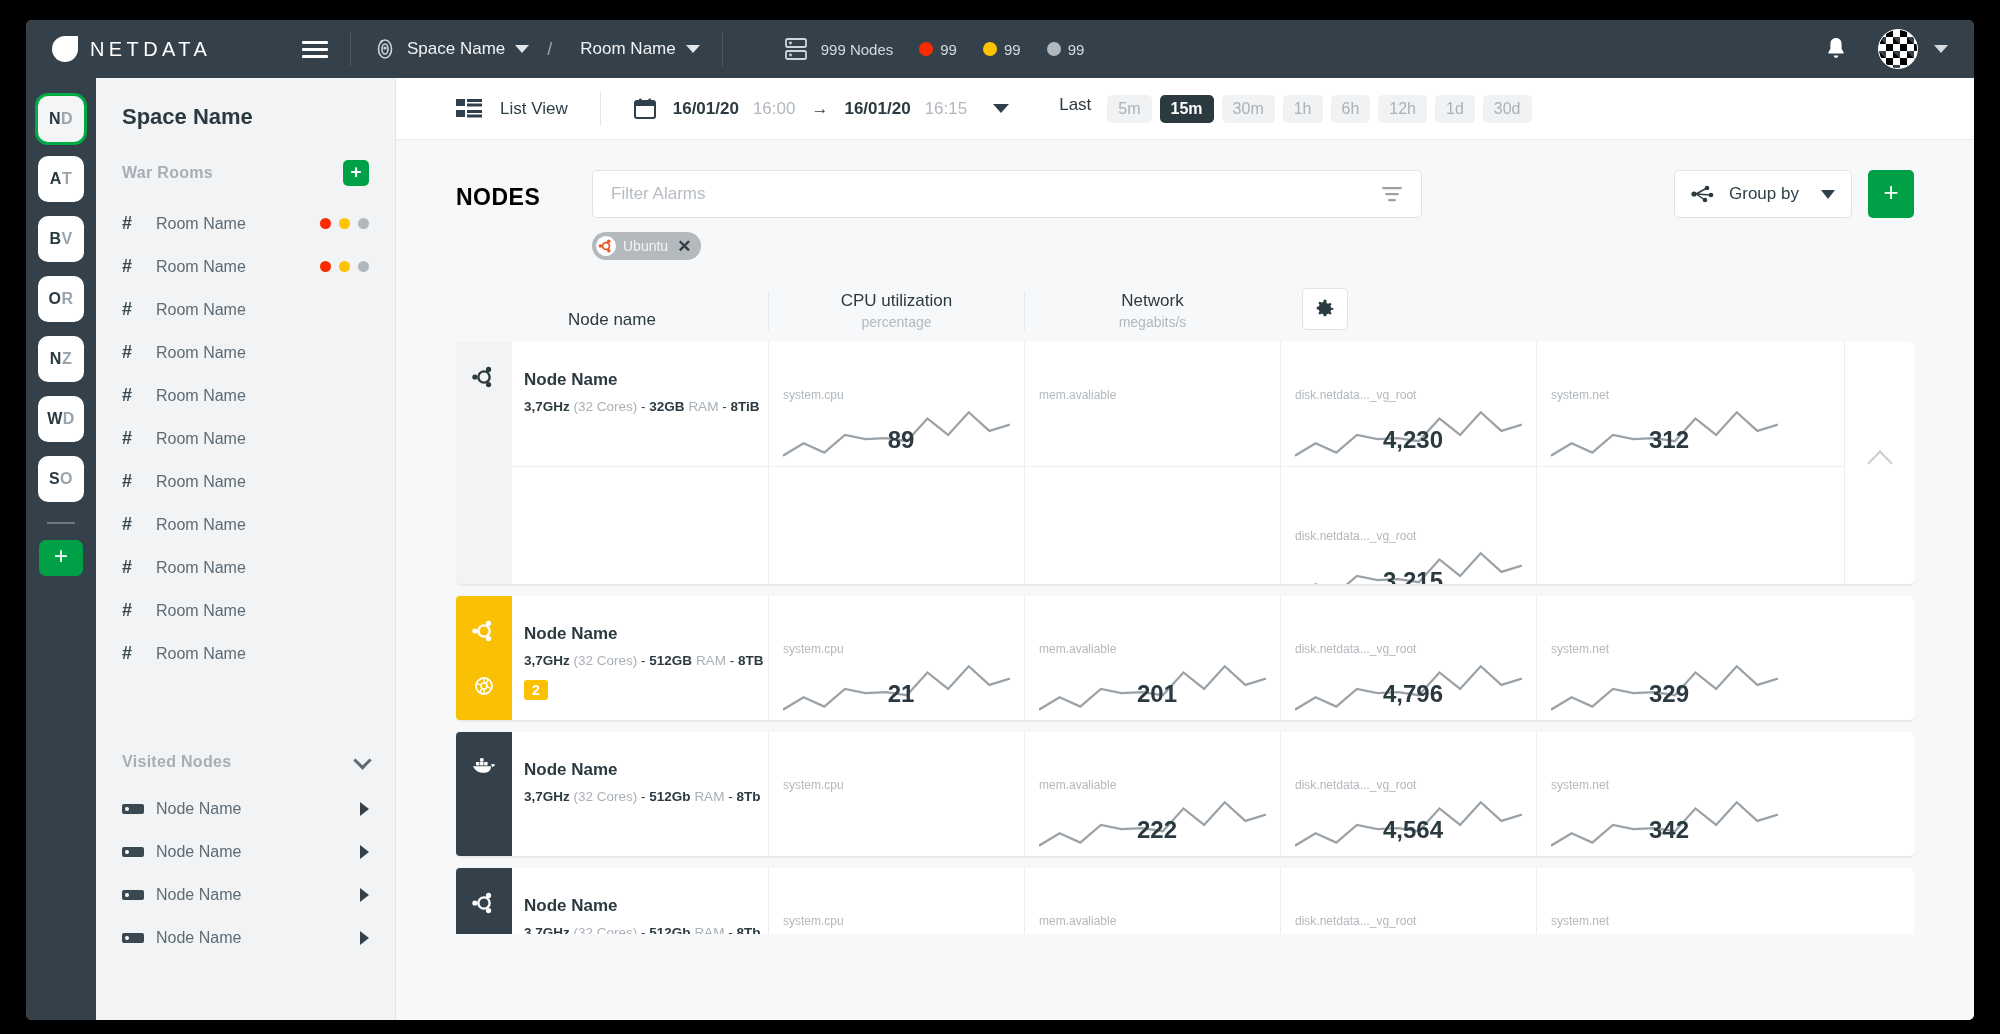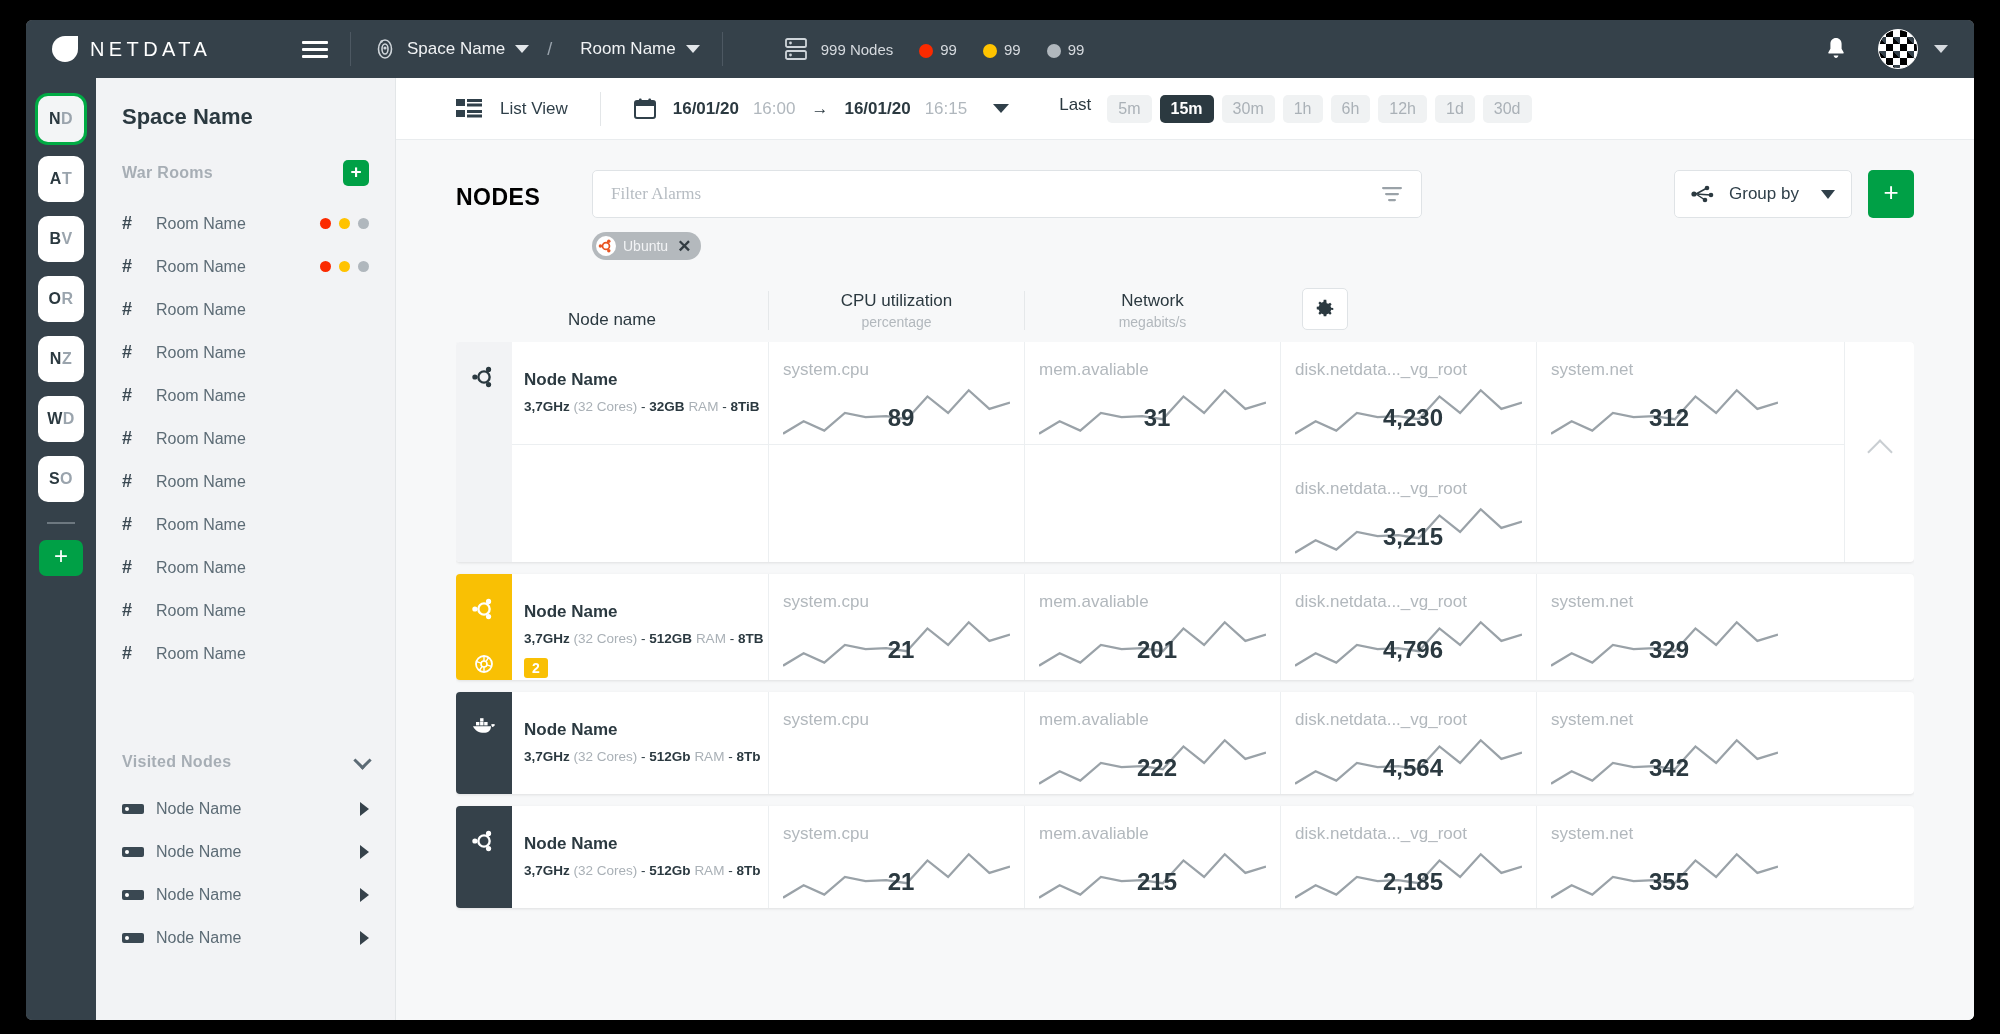--- a/index.html
+++ b/index.html
@@ -47,21 +47,21 @@
     width: 0; height: 0;
     border-left: 7px solid transparent; border-right: 7px solid transparent;
     border-top: 8px solid #e2e6ea;
   }
   .slash { color: #9aa4ad; font-size: 18px; margin: 0 18px; }
   .space-icon { width: 24px; height: 24px; }
 
   .node-counts { display: flex; align-items: center; margin-left: 40px; }
   .server-icon { margin-right: 14px; }
   .nc-text { font-size: 15px; color: #d6dadf; }
-  .dot-group { display: flex; align-items: flex-end; margin-left: 26px; }
+  .dot-group { display: flex; align-items: center; margin-left: 26px; }
   .dot { width: 14px; height: 14px; border-radius: 50%; margin-right: 7px; }
   .dot-num { font-size: 15px; color: #d6dadf; }
 
   .topbar-right { margin-left: auto; display: flex; align-items: center; padding-right: 26px; }
   .bell { margin-right: 30px; cursor: pointer; }
   .avatar {
     width: 40px; height: 40px; border-radius: 50%;
     background-image:
       linear-gradient(45deg, #000 25%, transparent 25%, transparent 75%, #000 75%),
       linear-gradient(45deg, #000 25%, #fff 25%, #fff 75%, transparent 75%);
@@ -183,21 +183,21 @@
 
   .filters { display: flex; align-items: flex-start; padding: 0 60px 0 60px; }
   .nodes-title { font-size: 23px; font-weight: bold; color: #000; letter-spacing: .5px; padding-top: 14px; width: 136px; }
   .filterbox-wrap { flex: 1; max-width: 830px; }
   .filterbox {
     height: 48px; background: #fff; border: 1px solid #dfe3e6; border-radius: 5px;
     display: flex; align-items: center; padding: 0 18px;
   }
   .filterbox input {
     flex: 1; border: 0; outline: 0; font-size: 17px; color: #2b3940;
-    font-family: Liberation Serif, serif; background: transparent;
+    font-family: Liberation Sans, sans-serif; background: transparent;
   }
   .filterbox input::placeholder { color: #b6bcc2; }
   .filter-ic { margin-left: 10px; cursor: pointer; }
   .chips { margin-top: 14px; display: flex; }
   .chip {
     display: flex; align-items: center; height: 28px;
     background: #b4b9bd; border-radius: 14px; padding: 0 10px 0 4px;
   }
   .chip-ic { width: 20px; height: 20px; border-radius: 50%; background: #fff; display:flex; align-items:center; justify-content:center; margin-right: 7px;}
   .chip-label { font-size: 14px; color: #f2f3f5; margin-right: 9px; }
@@ -258,21 +258,21 @@
     display: inline-block; margin-top: 12px;
     background: #f9c004; color: #fff; font-size: 14px; font-weight: bold;
     padding: 2px 8px; border-radius: 3px;
   }
   .cell-metric {
     width: 256px; flex: 0 0 256px;
     border-left: 1px solid #eceff1;
     padding: 18px 14px 0 14px;
     position: relative;
   }
-  .metric-label { font-size: 17px; color: #b2b8bd; }
+  .metric-label { font-size: 12px; color: #b2b8bd; margin-top: 28px; }
   .spark { position: relative; height: 62px; margin-top: 2px; }
   .spark svg { position: absolute; left: 0; top: 0; width: 100%; height: 100%; }
   .metric-val {
     position: absolute; left: 52%; top: 22px; transform: translateX(-50%);
     font-size: 24px; font-weight: bold; color: #2b3940;
   }
   .subrow { border-top: 1px solid #eceff1; }
 
   .collapse-col {
     width: 70px; flex: 0 0 70px;
@@ -632,26 +632,20 @@
                       <div class="metric-label">system.cpu</div>
                       <div class="spark">
                         <svg viewBox="0 0 220 60" preserveAspectRatio="none">
                             <polyline points="0,50 20,38 40,47 60,30 80,34 100,33 120,36 140,14 160,30 180,8 200,26 220,20" fill="none" stroke="#9aa2a8" stroke-width="2.2"></polyline>
                           </svg>
                         <div class="metric-val">89</div>
                       </div>
                     </div>
                     <div class="cell-metric">
                       <div class="metric-label">mem.avaliable</div>
-                      <div class="spark">
-                        <svg viewBox="0 0 220 60" preserveAspectRatio="none">
-                            <polyline points="0,50 20,38 40,47 60,30 80,34 100,33 120,36 140,14 160,30 180,8 200,26 220,20" fill="none" stroke="#9aa2a8" stroke-width="2.2"></polyline>
-                          </svg>
-                        <div class="metric-val">31</div>
-                      </div>
                     </div>
                     <div class="cell-metric">
                       <div class="metric-label">disk.netdata..._vg_root</div>
                       <div class="spark">
                         <svg viewBox="0 0 220 60" preserveAspectRatio="none">
                             <polyline points="0,50 20,38 40,47 60,30 80,34 100,33 120,36 140,14 160,30 180,8 200,26 220,20" fill="none" stroke="#9aa2a8" stroke-width="2.2"></polyline>
                           </svg>
                         <div class="metric-val">4,230</div>
                       </div>
                     </div>

